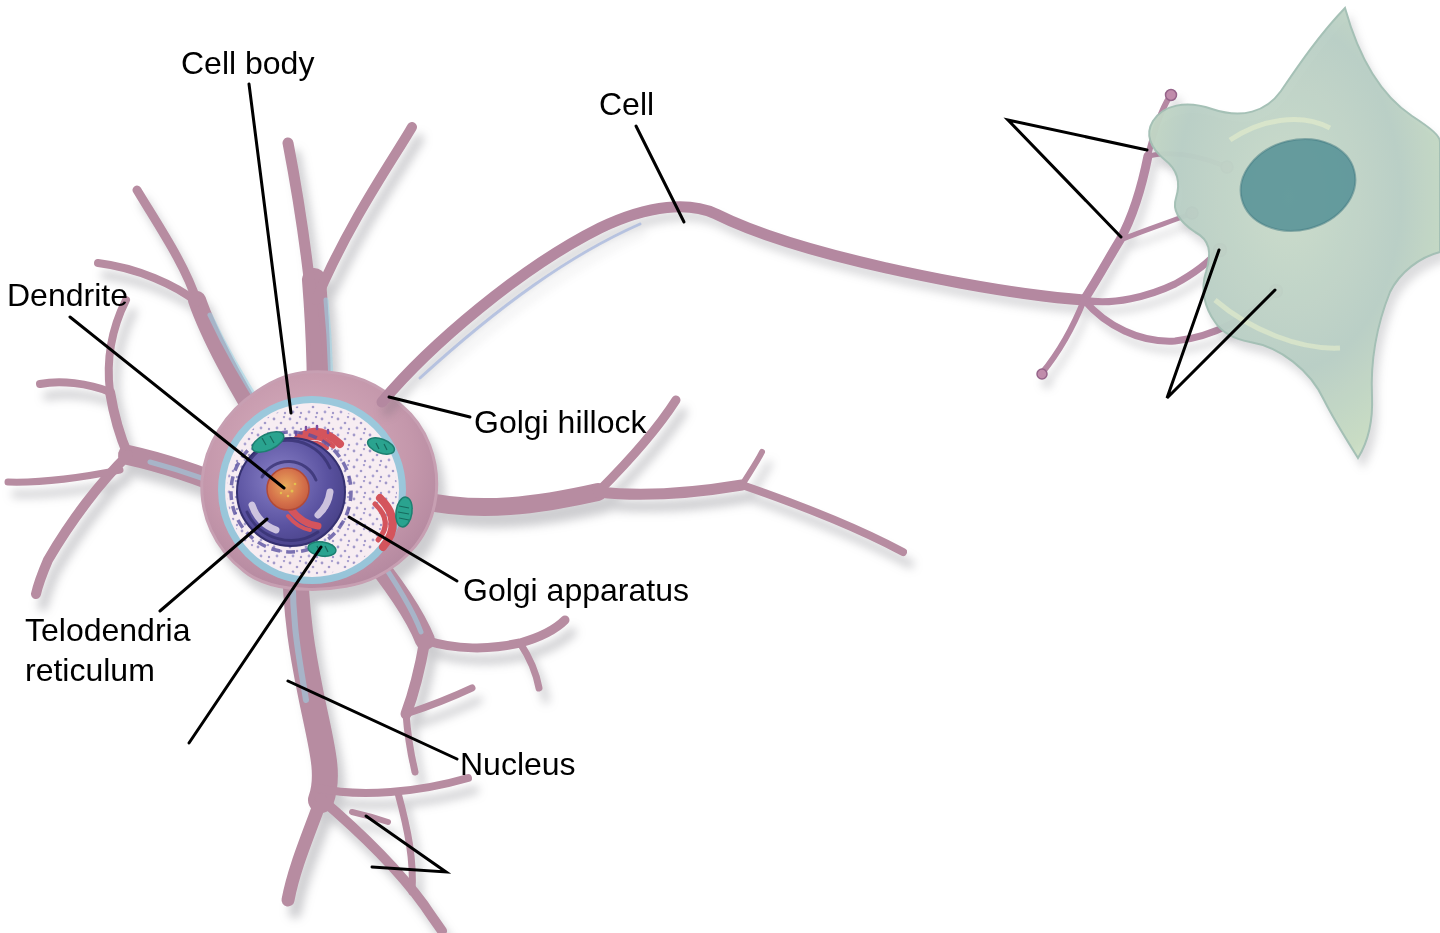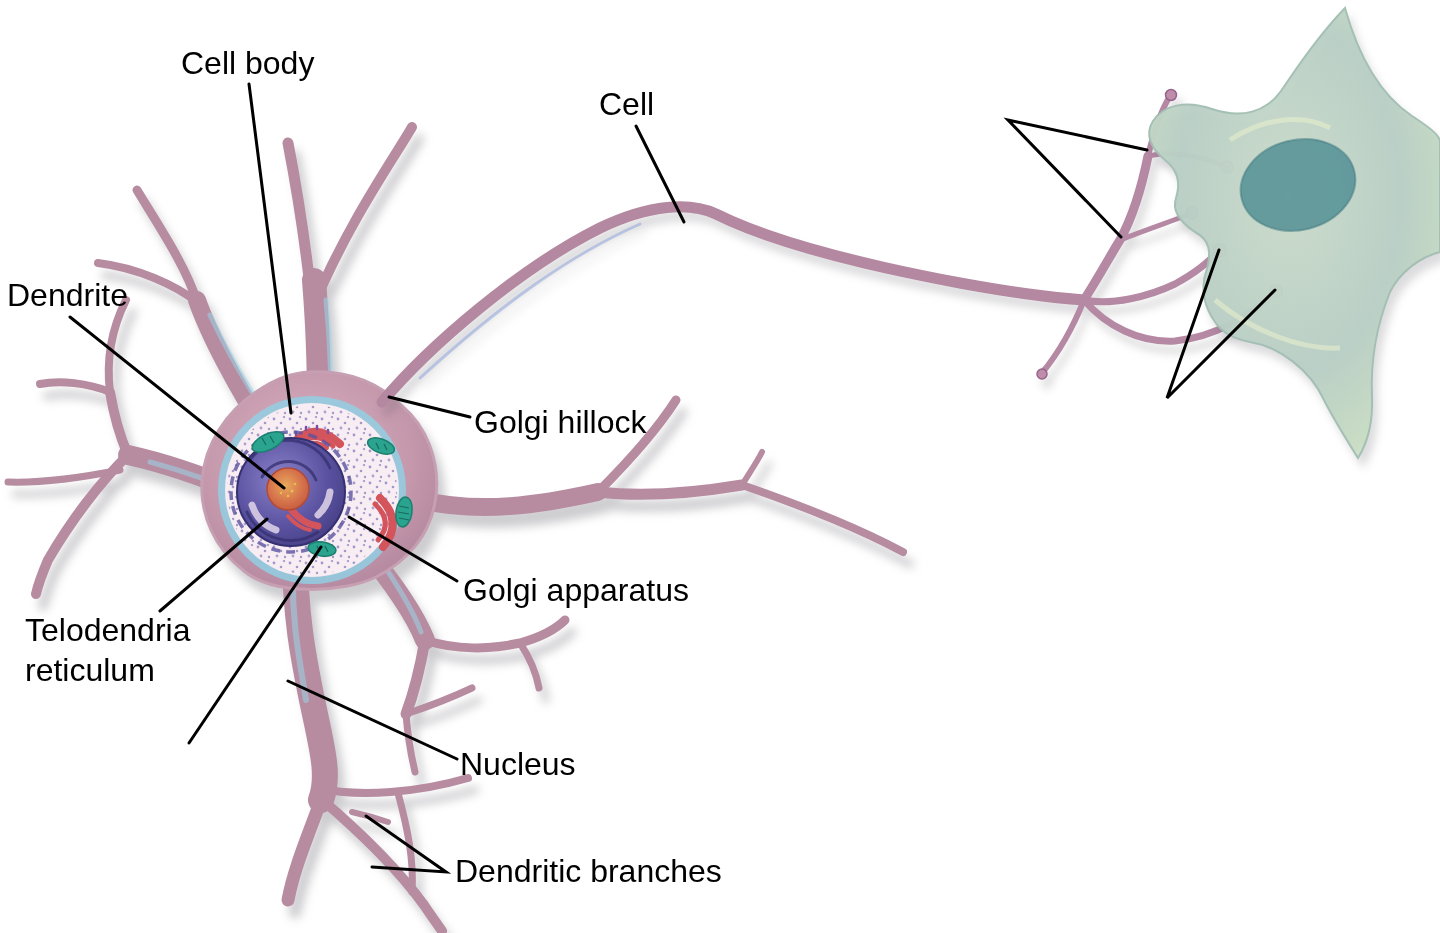--- a/index.html
+++ b/index.html
@@ -224,15 +224,14 @@
     </g>
   </svg>
 
   <div class="label" style="left:181px;top:43px">Cell body</div>
   <div class="label" style="left:599px;top:84px">Cell</div>
   <div class="label" style="left:7px;top:275px">Dendrite</div>
   <div class="label" style="left:474px;top:402px">Golgi hillock</div>
   <div class="label" style="left:463px;top:570px">Golgi apparatus</div>
   <div class="label wrap" style="left:25px;top:610px;width:230px">Telodendria reticulum</div>
   <div class="label" style="left:460px;top:744px">Nucleus</div>
-  <div class="label" style="left:455px;top:851px">Dendritic branches</div>
 
 </div>
 
 </body></html>

